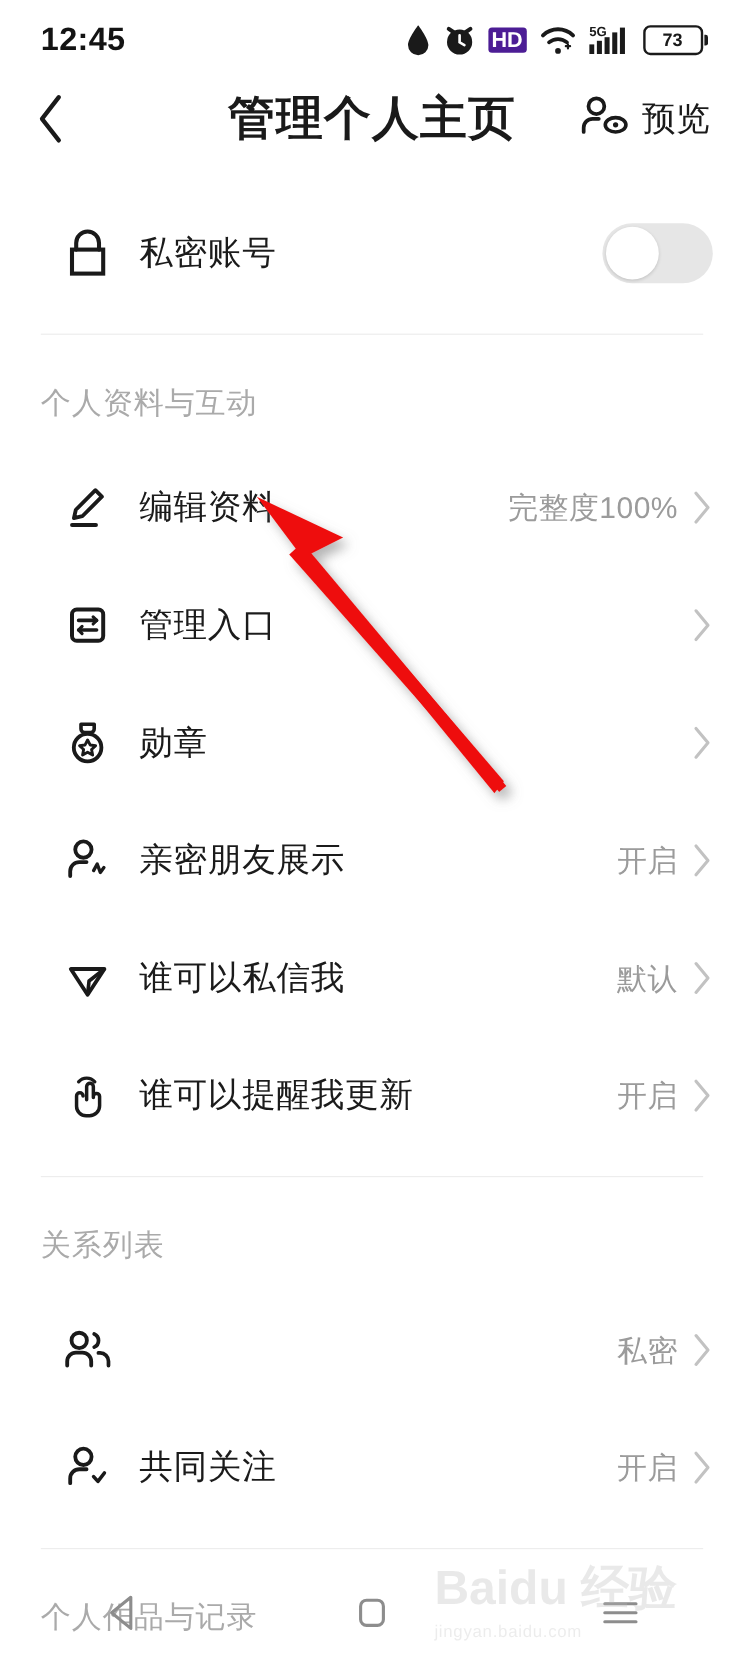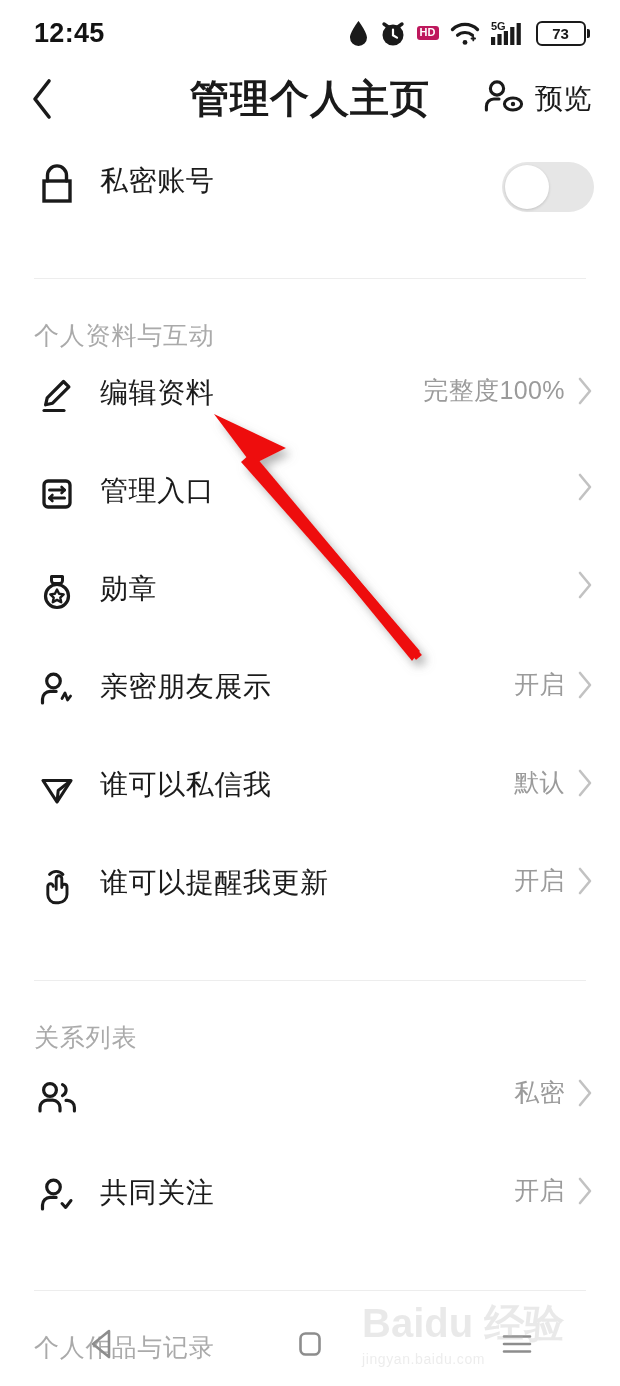--- a/index.html
+++ b/index.html
@@ -13,21 +13,21 @@
 
   
   .statusbar{
     height:62px; display:flex; align-items:center;
     justify-content:space-between; padding:4px 30px 0 34px;
   }
   .clock{ font-size:27px; font-weight:600; letter-spacing:.3px; color:#131313; }
   .sysicons{ display:flex; align-items:center; gap:11px; }
   .sysicons svg{ display:block; }
   .hd-badge{
-    font-size:11px; font-weight:700; color:#fff; background:#be185d;
+    font-size:18px; font-weight:700; color:#fff; background:#4c1d95;
     border-radius:3px; padding:1px 3px 2px; line-height:1;
     font-family:"Liberation Sans",sans-serif;
   }
   .batt{ display:flex; align-items:center; }
   .batt-body{
     border:2.2px solid #1a1a1a; border-radius:6px;
     width:50px; height:25px; display:flex; align-items:center;
     justify-content:center;
   }
   .batt-num{ font-size:15px; font-weight:700; line-height:1; }
@@ -49,22 +49,22 @@
   }
   .preview-btn{
     margin-left:auto; display:flex; align-items:center; gap:9px;
     position:relative; z-index:3;
   }
   .preview-label{ font-size:28px; font-weight:500; letter-spacing:.5px; }
 
   
   .list{ padding-top:26px; }
   .row{
-    height:98px; display:flex; align-items:flex-start;
-    padding:0 26px 0 34px;
+    height:98px; display:flex; align-items:center;
+    padding:0 26px 0 50px;
   }
   .row-icon{
     width:46px; min-width:46px; display:flex;
     align-items:center; justify-content:center; margin-right:20px;
   }
   .row-label{ font-size:28px; font-weight:500; letter-spacing:.6px; color:#1b1b1b; }
   .row-right{ margin-left:auto; display:flex; align-items:center; gap:12px; }
   .row-value{ font-size:25px; color:#9b9b9b; letter-spacing:.4px; }
   .chev{ display:block; }
 

